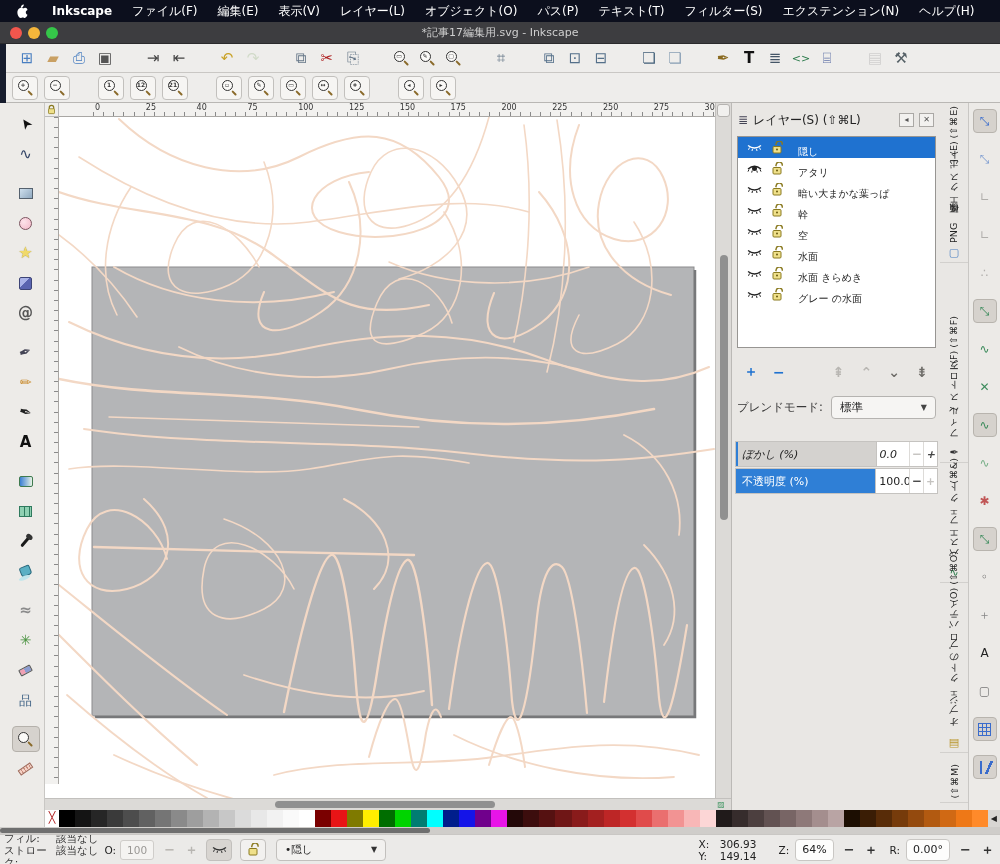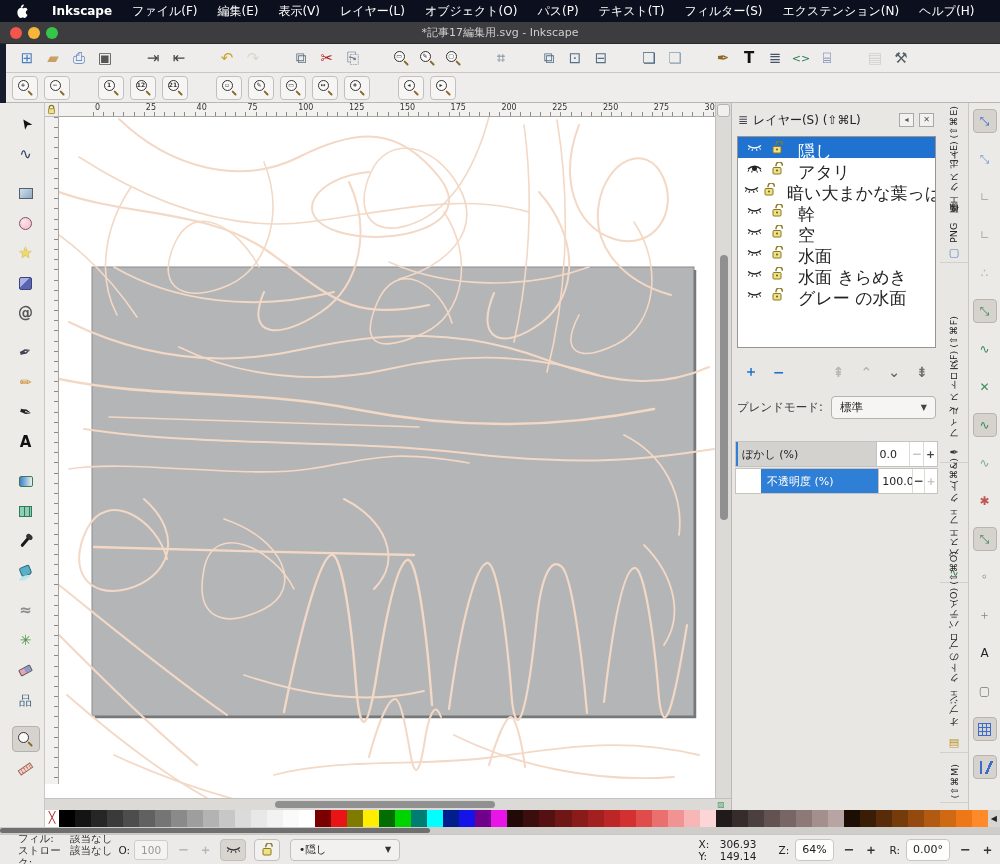--- a/index.html
+++ b/index.html
@@ -111,38 +111,38 @@
   #lp-header { position:absolute; left:6px; top:8px; width:196px; height:18px; display:flex; align-items:center; }
   #lp-title { font-size:12px; color:#222; margin-left:5px; flex:1; }
   .lp-hbtn { width:15px; height:14px; border:1px solid #aaa8a5; background:#f2f1ef; font-size:8px;
     line-height:12px; text-align:center; color:#555; margin-left:5px; }
   #layers-list { position:absolute; left:5px; top:33px; width:199px; height:212px; background:#fff;
     border:1px solid #979592; overflow:hidden; }
   .layer-row { height:21px; display:flex; align-items:center; color:#222; }
   .layer-row.selected { background:#1f72d0; color:#fff; }
   .layer-eye { width:20px; margin-left:6px; display:flex; justify-content:center; }
   .layer-lock { width:18px; margin-left:4px; display:flex; justify-content:center; }
-  .layer-name { margin-left:12px; font-size:17px; white-space:nowrap;margin-top:8px; }
+  .layer-name { margin-left:12px; font-size:10px; white-space:nowrap;margin-top:8px; }
 
   #layers-actions { position:absolute; left:5px; top:258px; width:199px; height:22px; display:flex; align-items:center; }
   .la-btn { width:28px; height:20px; display:flex; align-items:center; justify-content:center;
     font-size:14px; font-weight:bold; }
   .la-blue { color:#1f72d0; }
   .la-dim { color:#b8b6b2; }
   .la-dark { color:#6e6c68; }
   #blend-row { position:absolute; left:5px; top:292px; width:199px; height:24px; display:flex; align-items:center; }
   #blend-label { font-size:11.5px; color:#333; }
   #blend-select { margin-left:8px; flex:1; height:23px; background:#f6f5f3; border:1px solid #b5b3b0;
     border-radius:4px; display:flex; align-items:center; padding:0 8px; font-size:11.5px; }
   #blend-select .caret { margin-left:auto; font-size:8px; color:#444; }
 
   .slider-row { position:absolute; left:3px; width:203px; height:26px; display:flex; align-items:stretch;
     border:1px solid #c5c3c0; background:#fff; }
-  #blur-row { top:338px; }
-  #opacity-row { top:365px;padding-left:25px; }
+  #blur-row { top:338px;font-style:italic; }
+  #opacity-row { top:365px; }
   .slider-cell { width:142px; position:relative; display:flex; align-items:center; padding-left:6px;
     font-size:11px; border-right:1px solid #c5c3c0; }
   #blur-row .slider-cell { background:#d4d2cf; color:#222; box-shadow:inset 2px 0 0 #2f7fd6; }
   #opacity-row .slider-cell { background:#2f7fd6; color:#fff; }
   .slider-val { width:33px; display:flex; align-items:center; justify-content:flex-start; padding-left:3px;
     font-size:11px; background:#fff; }
   .spin { width:14px; display:flex; align-items:center; justify-content:center; font-size:12px; font-weight:bold;
     color:#444; border-left:1px solid #dddbd8; }
   .spin.muted { color:#c5c3c0; }
 
@@ -173,21 +173,21 @@
   .swatch.none { background:#fff; color:#b02020; font-size:11px; line-height:16px; text-align:center;
     font-weight:bold; flex:0 0 14px; }
   #palette-arrow { flex:0 0 12px; display:flex; align-items:center; justify-content:center; font-size:8px; color:#222; }
   #palette-scroll { position:absolute; left:0; top:827px; width:1000px; height:7px; background:#cfcdca; }
   #palette-scroll .thumb { position:absolute; left:0; top:1px; width:430px; height:5px; background:#6f6f6f; border-radius:3px; }
 
   
   #statusbar { position:absolute; left:0; top:834px; width:1000px; height:30px; background:#ebeae8;
     border-top:1px solid #c9c7c4; display:flex; align-items:center; font-size:10.5px; overflow:hidden; }
   #fillstroke { margin-left:4px; line-height:12px; }
-  #fillstroke .row { display:flex;margin-left:14px; }
+  #fillstroke .row { display:flex; }
   #fillstroke .lab { width:52px; color:#333; }
   #fillstroke .val { color:#333; }
   #sb-opacity { display:flex; align-items:center; margin-left:6px; }
   #sb-opacity .field { width:34px; height:20px; background:#f4f3f1; border:1px solid #cfcdca; border-radius:3px;
     color:#9a9895; display:flex; align-items:center; justify-content:center; }
   .sb-btn { width:26px; height:22px; border:1px solid #c2c0bd; border-radius:4px; background:#f2f1ef;
     display:flex; align-items:center; justify-content:center; margin-left:8px; }
   .sb-btn.pressed { background:#d8d5d1; }
   #layer-dd { margin-left:10px; width:110px; height:22px; border:1px solid #c2c0bd; border-radius:4px;
     background:#f2f1ef; display:flex; align-items:center; padding:0 8px; }

